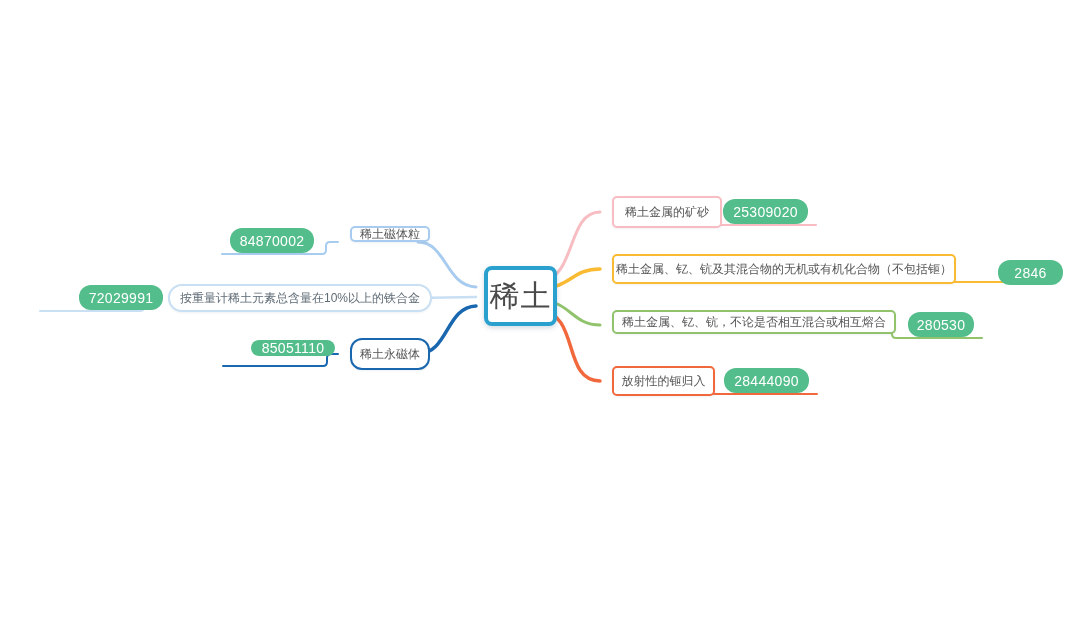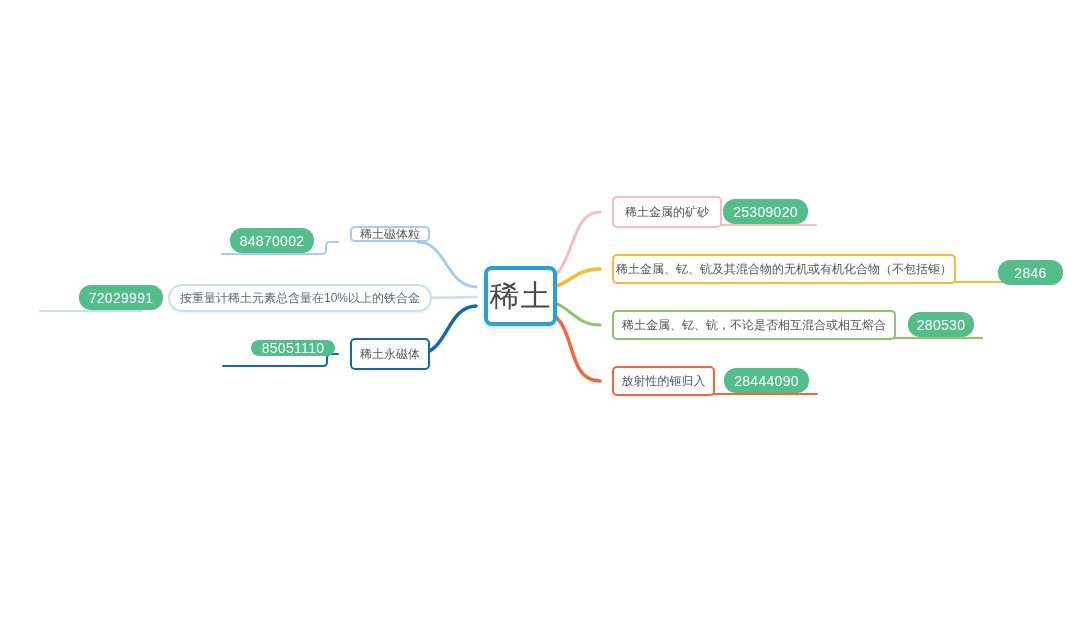--- a/index.html
+++ b/index.html
@@ -98,42 +98,42 @@
     <span>84870002</span>
   </div>
 
   <div class="node pill" style="left: 156px; top: 284px; width: 264px; height: 28px; border-color: rgb(201, 223, 243);">
     <span>按重量计稀土元素总含量在10%以上的铁合金</span>
   </div>
   <div class="badge" style="left: 48px; top: 285px; width: 84px; height: 25px; background-color: rgb(84, 189, 140); margin-left: 31px;">
     <span>72029991</span>
   </div>
 
-  <div class="node" style="left: 338px; top: 338px; width: 80px; height: 32px; border-color: rgb(25, 103, 175);">
+  <div class="node" style="left: 338px; top: 338px; width: 80px; height: 32px; border-color: rgb(25, 103, 175); border-radius: 12px;">
     <span>稀土永磁体</span>
   </div>
   <div class="badge" style="left: 231px; top: 340px; width: 84px; height: 16px; background-color: rgb(84, 189, 140); margin-left: 20px;">
     <span>85051110</span>
   </div>
 
   <div class="node" style="left: 600px; top: 196px; width: 110px; height: 32px; border-color: rgb(247, 189, 194);">
     <span>稀土金属的矿砂</span>
   </div>
   <div class="badge" style="left: 723px; top: 199px; width: 85px; height: 25px; background-color: rgb(84, 189, 140);">
     <span>25309020</span>
   </div>
 
   <div class="node" style="left: 600px; top: 254px; width: 344px; height: 30px; border-color: rgb(250, 186, 49);">
     <span>稀土金属、钇、钪及其混合物的无机或有机化合物（不包括钷）</span>
   </div>
   <div class="badge" style="left: 979px; top: 260px; width: 65px; height: 25px; background-color: rgb(84, 189, 140); margin-left: 19px;">
     <span>2846</span>
   </div>
 
-  <div class="node" style="left: 600px; top: 310px; width: 284px; height: 30px; border-color: rgb(144, 195, 108); text-align: right;">
+  <div class="node" style="left: 600px; top: 310px; width: 284px; height: 24px; border-color: rgb(144, 195, 108); text-align: right;">
     <span>稀土金属、钇、钪，不论是否相互混合或相互熔合</span>
   </div>
   <div class="badge" style="left: 908px; top: 312px; width: 66px; height: 25px; background-color: rgb(84, 189, 140);">
     <span>280530</span>
   </div>
 
   <div class="node" style="left: 600px; top: 366px; width: 103px; height: 30px; border-color: rgb(242, 104, 61);">
     <span>放射性的钷归入</span>
   </div>
   <div class="badge" style="left: 724px; top: 368px; width: 85px; height: 25px; background-color: rgb(84, 189, 140);">

